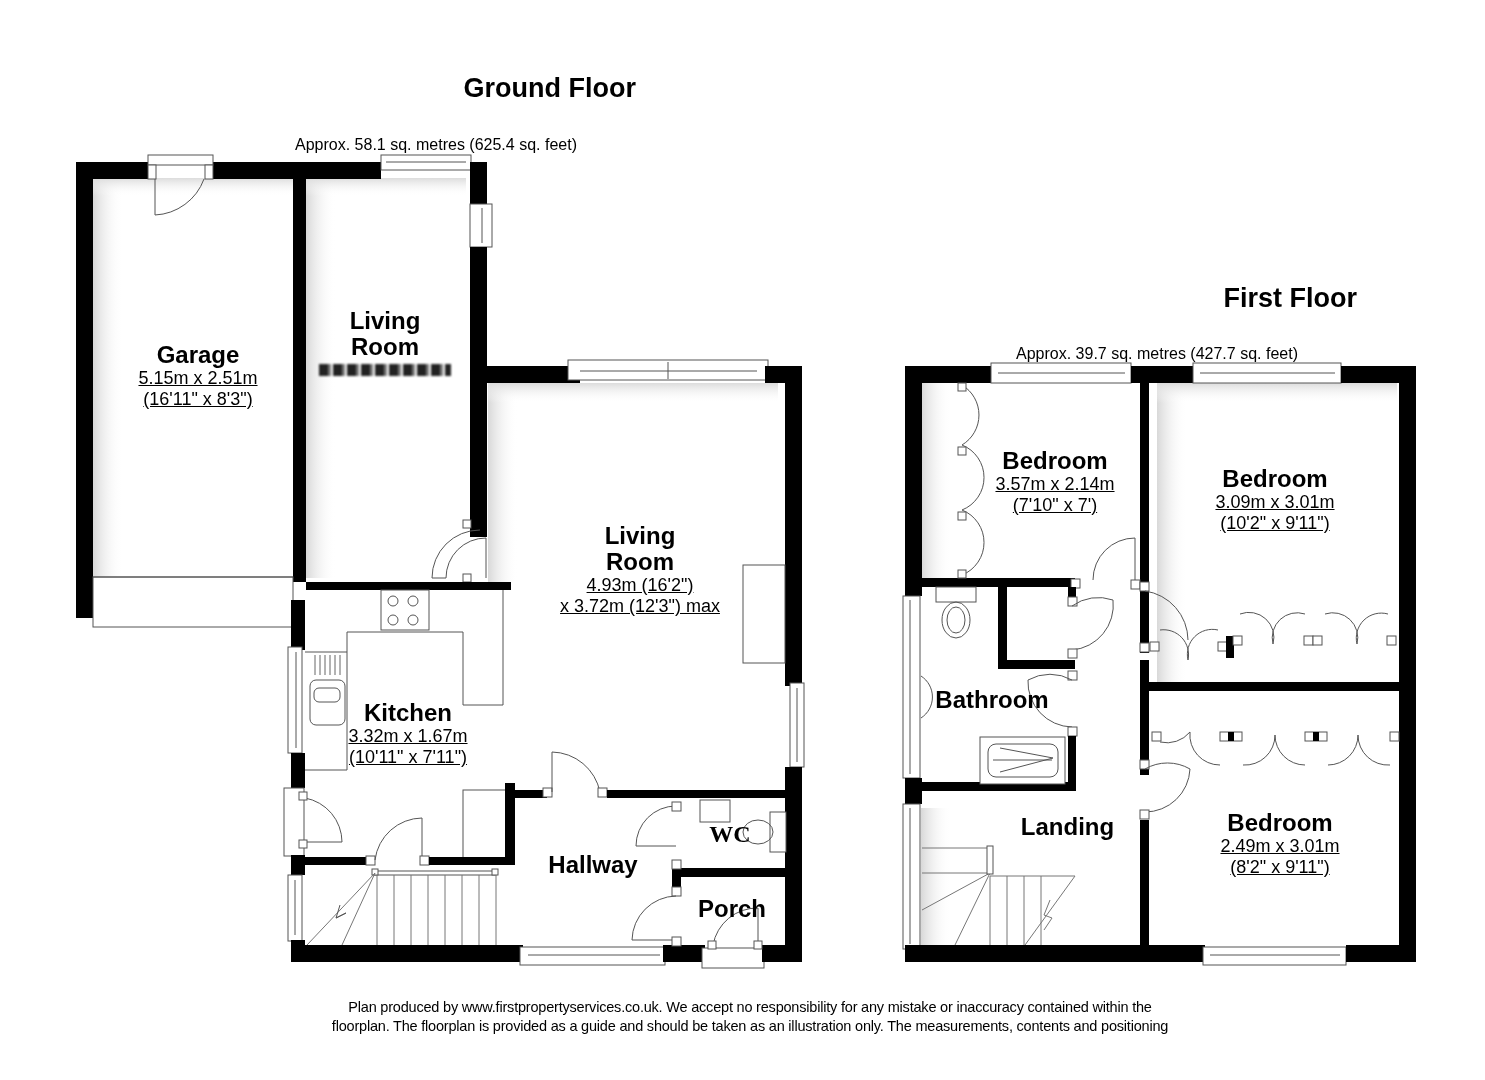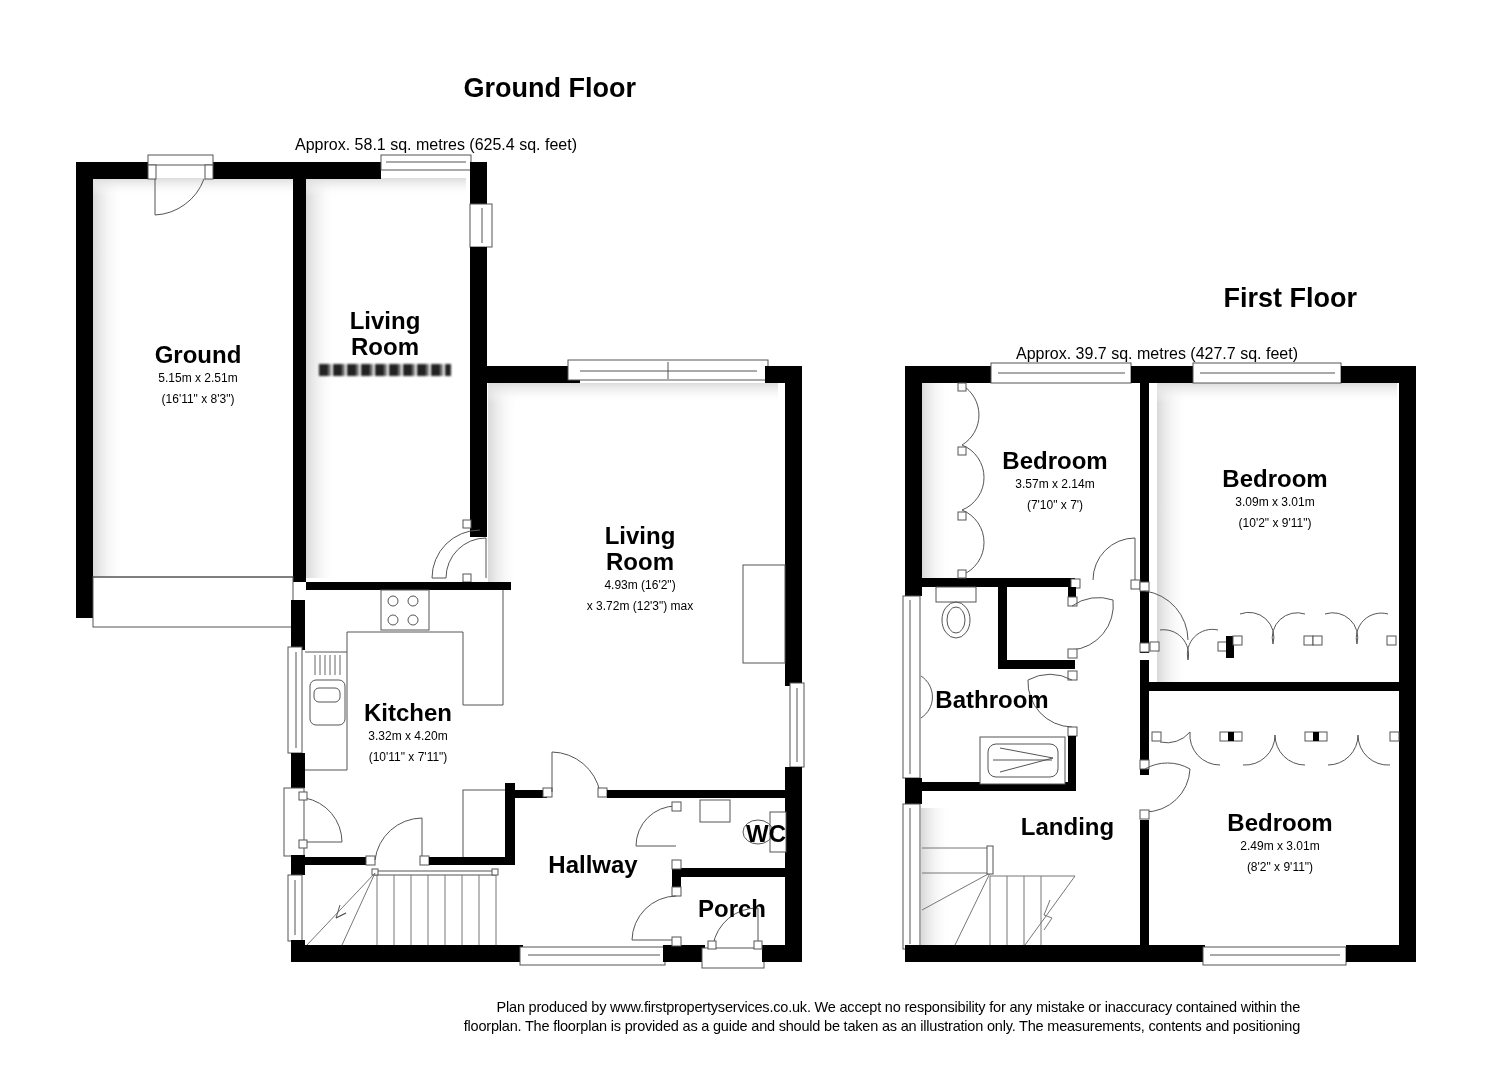--- a/index.html
+++ b/index.html
@@ -6,24 +6,24 @@
   body { width: 1485px; height: 1080px; position: relative; overflow: hidden;
          font-family: "Liberation Sans", sans-serif; color: #000; }
   .floor-title { position: absolute; text-align: right; font-weight: bold; font-size: 27px; line-height: 30px; }
   .floor-sub { position: absolute; text-align: center; font-size: 16px; line-height: 18px; margin-top: 30px; }
   .plan { position: absolute; left: 0; top: 0; width: 1485px; height: 1080px; }
   .wall { fill: #000; }
   .fix { fill: #fff; stroke: #555; stroke-width: 1; }
   .line { fill: none; stroke: #555; stroke-width: 1; }
   .room-label { position: absolute; text-align: center; line-height: 24px; }
   .room-name { font-weight: bold; font-size: 24px; display: block; line-height: 26px; }
-  .room-dim { font-size: 12px; display: block; line-height: 21px; }
+  .room-dim { font-size: 18px; display: block; line-height: 21px; text-decoration: underline; }
   .footer { position: absolute; left: 200px; width: 1100px; top: 998px; text-align: center;
             font-size: 14.5px; line-height: 19px; font-family: "Liberation Sans Narrow", "Liberation Sans", sans-serif; letter-spacing: -0.2px; }
-  .footer span { display: block; text-align: right; }
+  .footer span { display: block; }
 </style>
 </head>
 <body>
 
 <div class="floor-title" style="left:236px; top:73px; width:400px;">Ground Floor</div>
 <div class="floor-sub" style="left:236px; top:106px; width:400px;">Approx. 58.1 sq. metres (625.4 sq. feet)</div>
 <div class="floor-title" style="left:957px; top:283px; width:400px;">First Floor</div>
 <div class="floor-sub" style="left:957px; top:315px; width:400px;">Approx. 39.7 sq. metres (427.7 sq. feet)</div>
 
 <svg class="plan" viewBox="0 0 1485 1080" xmlns="http://www.w3.org/2000/svg">
@@ -281,46 +281,46 @@
       <line x1="1024" y1="876" x2="1024" y2="945"></line>
       <line x1="1041" y1="876" x2="1041" y2="945"></line>
       <line x1="1075" y1="876" x2="1025" y2="945"></line>
       <polyline points="1050,900 1044,915 1052,918 1044,930"></polyline>
     </g>
     <rect class="fix" x="987" y="846" width="6" height="28"></rect>
   </g>
 </svg>
 
 <div class="room-label" style="left:98px; top:342px; width:200px;">
-  <span class="room-name">Ground</span>
+  <span class="room-name">Garage</span>
   <span class="room-dim">5.15m x 2.51m</span>
   <span class="room-dim">(16'11" x 8'3")</span>
 </div>
 <div class="room-label" style="left:305px; top:308px; width:160px;">
   <span class="room-name" style="white-space:pre-line;">Living
 Room</span>
 
   <span style="display:block; margin:4px auto 0; width:132px; height:12px; background:repeating-linear-gradient(90deg,#222 0 9px,#777 9px 12px,#fff 12px 14px); filter:blur(0.8px);"></span>
 </div>
 <div class="room-label" style="left:520px; top:523px; width:240px;">
   <span class="room-name" style="white-space:pre-line;">Living
 Room</span>
 
   <span class="room-dim">4.93m (16'2")</span>
   <span class="room-dim">x 3.72m (12'3") max</span>
 </div>
 <div class="room-label" style="left:308px; top:700px; width:200px;">
   <span class="room-name">Kitchen</span>
-  <span class="room-dim">3.32m x 4.20m</span>
+  <span class="room-dim">3.32m x 1.67m</span>
   <span class="room-dim">(10'11" x 7'11")</span>
 </div>
 <div class="room-label" style="left:523px; top:852px; width:140px;">
   <span class="room-name">Hallway</span>
 </div>
-<div class="room-label" style="left:731px; top:821px; width:70px;">
+<div class="room-label" style="left:695px; top:821px; width:70px;font-family:Liberation Serif, serif;">
   <span class="room-name">WC</span>
 </div>
 <div class="room-label" style="left:682px; top:896px; width:100px;">
   <span class="room-name">Porch</span>
 </div>
 
 <div class="room-label" style="left:965px; top:448px; width:180px;">
   <span class="room-name">Bedroom</span>
   <span class="room-dim">3.57m x 2.14m</span>
   <span class="room-dim">(7'10" x 7')</span>

